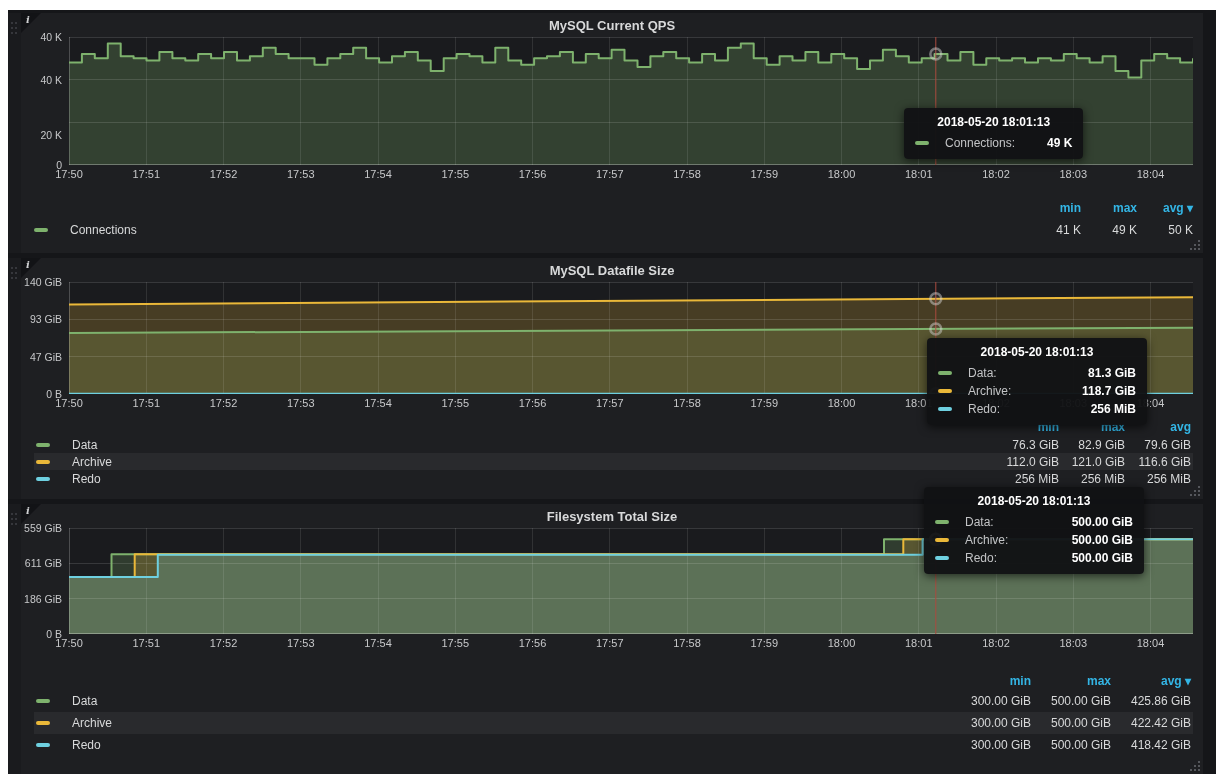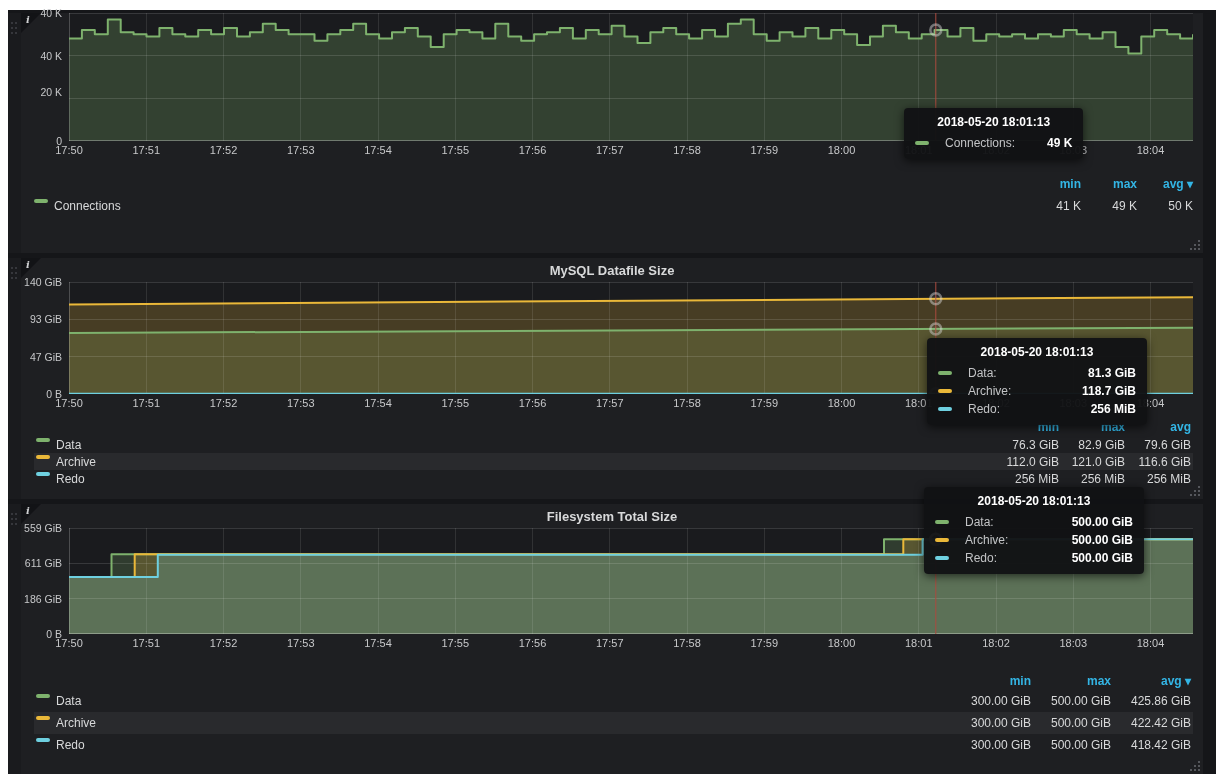--- a/index.html
+++ b/index.html
@@ -17,21 +17,21 @@
   .plot-wrap{position:relative;margin-right:10px;}
   .ylabels{position:absolute;left:0;top:0;width:46px;height:100%;}
   .ylab{position:absolute;right:5px;transform:translateY(-50%);font-size:10.5px;color:#c7c8ca;white-space:nowrap;}
   .plot{margin-left:48px;position:relative;background:#1a1b1e;}
   .p1 .plot{height:128px}.p2 .plot{height:112px}.p3 .plot{height:106px}
   .plot svg{display:block;}
   .xlabels{position:relative;margin-left:48px;height:18px;}
   .xlab{position:absolute;top:3px;transform:translateX(-50%);font-size:11px;color:#c7c8ca;white-space:nowrap;}
   .legend{margin:0 10px 0 13px;color:#d8d9da;font-size:12px;}
   .legend-inline{display:flex;justify-content:space-between;align-items:flex-end;margin-top:18px;}
-  .leg-name{display:flex;gap:6px;cursor:pointer;}
+  .leg-name{display:flex;align-items:center;gap:22px;cursor:pointer;}
   .leg-table .leg-name{flex:1;}
   .dash-sw{width:14px;height:4px;border-radius:2px;flex:none;}
   .leg-row{display:flex;align-items:center;padding:0 2px;}
   .p2 .leg-table{margin-top:6px;}
   .p3 .leg-table{margin-top:20px;}
   .p2 .leg-row{height:17px}.p3 .leg-row{height:22px}
   .leg-headrow{height:18px !important;}
   .leg-row.alt{background:rgba(255,255,255,0.05);}
   .leg-col{text-align:right;white-space:nowrap;}
   .p1 .leg-col{width:56px}.p2 .leg-col{width:66px}.p3 .leg-col{width:80px}
@@ -56,25 +56,26 @@
 <div class="stage">
   <div class="dash">
 
     <div class="row">
       <div class="row-handle">
           <span class="grip"></span>
         </div>
       <section class="panel p1">
         <span class="corner"></span>
         <span class="corner-i">i</span>
+        <h2 class="panel-title">MySQL Current QPS</h2>
         <div class="plot-wrap">
           <div class="ylabels">
               <div class="ylab" style="top: 0px;">40 K</div>
               <div class="ylab" style="top: 42.6667px;">40 K</div>
-              <div class="ylab" style="top: 79px;">20 K</div>
+              <div class="ylab" style="top: 98px;">20 K</div>
               <div class="ylab" style="top: 128px;">0</div>
             </div>
           <div class="plot">
               <svg width="1124" height="128">
                 <path d="M0.0,128 L0.0,25.6 L12.9,25.6 L12.9,17.1 L25.8,17.1 L25.8,21.3 L38.8,21.3 L38.8,6.4 L51.7,6.4 L51.7,19.2 L64.6,19.2 L64.6,21.3 L77.5,21.3 L77.5,23.5 L90.4,23.5 L90.4,14.9 L103.4,14.9 L103.4,21.3 L116.3,21.3 L116.3,23.5 L129.2,23.5 L129.2,17.1 L142.1,17.1 L142.1,21.3 L155.0,21.3 L155.0,14.9 L168.0,14.9 L168.0,23.5 L180.9,23.5 L180.9,19.2 L193.8,19.2 L193.8,10.7 L206.7,10.7 L206.7,17.1 L219.6,17.1 L219.6,21.3 L232.6,21.3 L232.6,21.3 L245.5,21.3 L245.5,27.7 L258.4,27.7 L258.4,21.3 L271.3,21.3 L271.3,17.1 L284.2,17.1 L284.2,10.7 L297.1,10.7 L297.1,21.3 L310.1,21.3 L310.1,25.6 L323.0,25.6 L323.0,19.2 L335.9,19.2 L335.9,14.9 L348.8,14.9 L348.8,23.5 L361.7,23.5 L361.7,34.1 L374.7,34.1 L374.7,21.3 L387.6,21.3 L387.6,17.1 L400.5,17.1 L400.5,19.2 L413.4,19.2 L413.4,25.6 L426.3,25.6 L426.3,10.7 L439.3,10.7 L439.3,23.5 L452.2,23.5 L452.2,27.7 L465.1,27.7 L465.1,21.3 L478.0,21.3 L478.0,19.2 L490.9,19.2 L490.9,14.9 L503.9,14.9 L503.9,25.6 L516.8,25.6 L516.8,17.1 L529.7,17.1 L529.7,21.3 L542.6,21.3 L542.6,12.8 L555.5,12.8 L555.5,23.5 L568.5,23.5 L568.5,29.9 L581.4,29.9 L581.4,19.2 L594.3,19.2 L594.3,14.9 L607.2,14.9 L607.2,21.3 L620.1,21.3 L620.1,25.6 L633.1,25.6 L633.1,17.1 L646.0,17.1 L646.0,23.5 L658.9,23.5 L658.9,10.7 L671.8,10.7 L671.8,6.4 L684.7,6.4 L684.7,21.3 L697.7,21.3 L697.7,27.7 L710.6,27.7 L710.6,19.2 L723.5,19.2 L723.5,23.5 L736.4,23.5 L736.4,14.9 L749.3,14.9 L749.3,25.6 L762.3,25.6 L762.3,17.1 L775.2,17.1 L775.2,21.3 L788.1,21.3 L788.1,32.0 L801.0,32.0 L801.0,23.5 L813.9,23.5 L813.9,12.8 L826.9,12.8 L826.9,19.2 L839.8,19.2 L839.8,25.6 L852.7,25.6 L852.7,21.3 L865.6,21.3 L865.6,17.1 L878.5,17.1 L878.5,23.5 L891.4,23.5 L891.4,14.9 L904.4,14.9 L904.4,27.7 L917.3,27.7 L917.3,21.3 L930.2,21.3 L930.2,23.5 L943.1,23.5 L943.1,21.3 L956.0,21.3 L956.0,25.6 L969.0,25.6 L969.0,21.3 L981.9,21.3 L981.9,23.5 L994.8,23.5 L994.8,17.1 L1007.7,17.1 L1007.7,21.3 L1020.6,21.3 L1020.6,25.6 L1033.6,25.6 L1033.6,19.2 L1046.5,19.2 L1046.5,34.1 L1059.4,34.1 L1059.4,40.5 L1072.3,40.5 L1072.3,23.5 L1085.2,23.5 L1085.2,17.1 L1098.2,17.1 L1098.2,21.3 L1111.1,21.3 L1111.1,25.6 L1124.0,25.6 L1124.0,21.3 L1124.0,128 Z" fill="#7eb26d" fill-opacity="0.25"></path>
                 <line x1="0" y1="0.0" x2="1124" y2="0.0" stroke="rgba(255,255,255,0.13)" stroke-width="1" shape-rendering="crispEdges"></line>
                 <line x1="0" y1="42.7" x2="1124" y2="42.7" stroke="rgba(255,255,255,0.13)" stroke-width="1" shape-rendering="crispEdges"></line>
                 <line x1="0" y1="85.3" x2="1124" y2="85.3" stroke="rgba(255,255,255,0.13)" stroke-width="1" shape-rendering="crispEdges"></line>
                 <line x1="0" y1="128.0" x2="1124" y2="128.0" stroke="rgba(255,255,255,0.13)" stroke-width="1" shape-rendering="crispEdges"></line>
                 <line x1="77.3" y1="0" x2="77.3" y2="128" stroke="rgba(255,255,255,0.10)" stroke-width="1" shape-rendering="crispEdges"></line>

